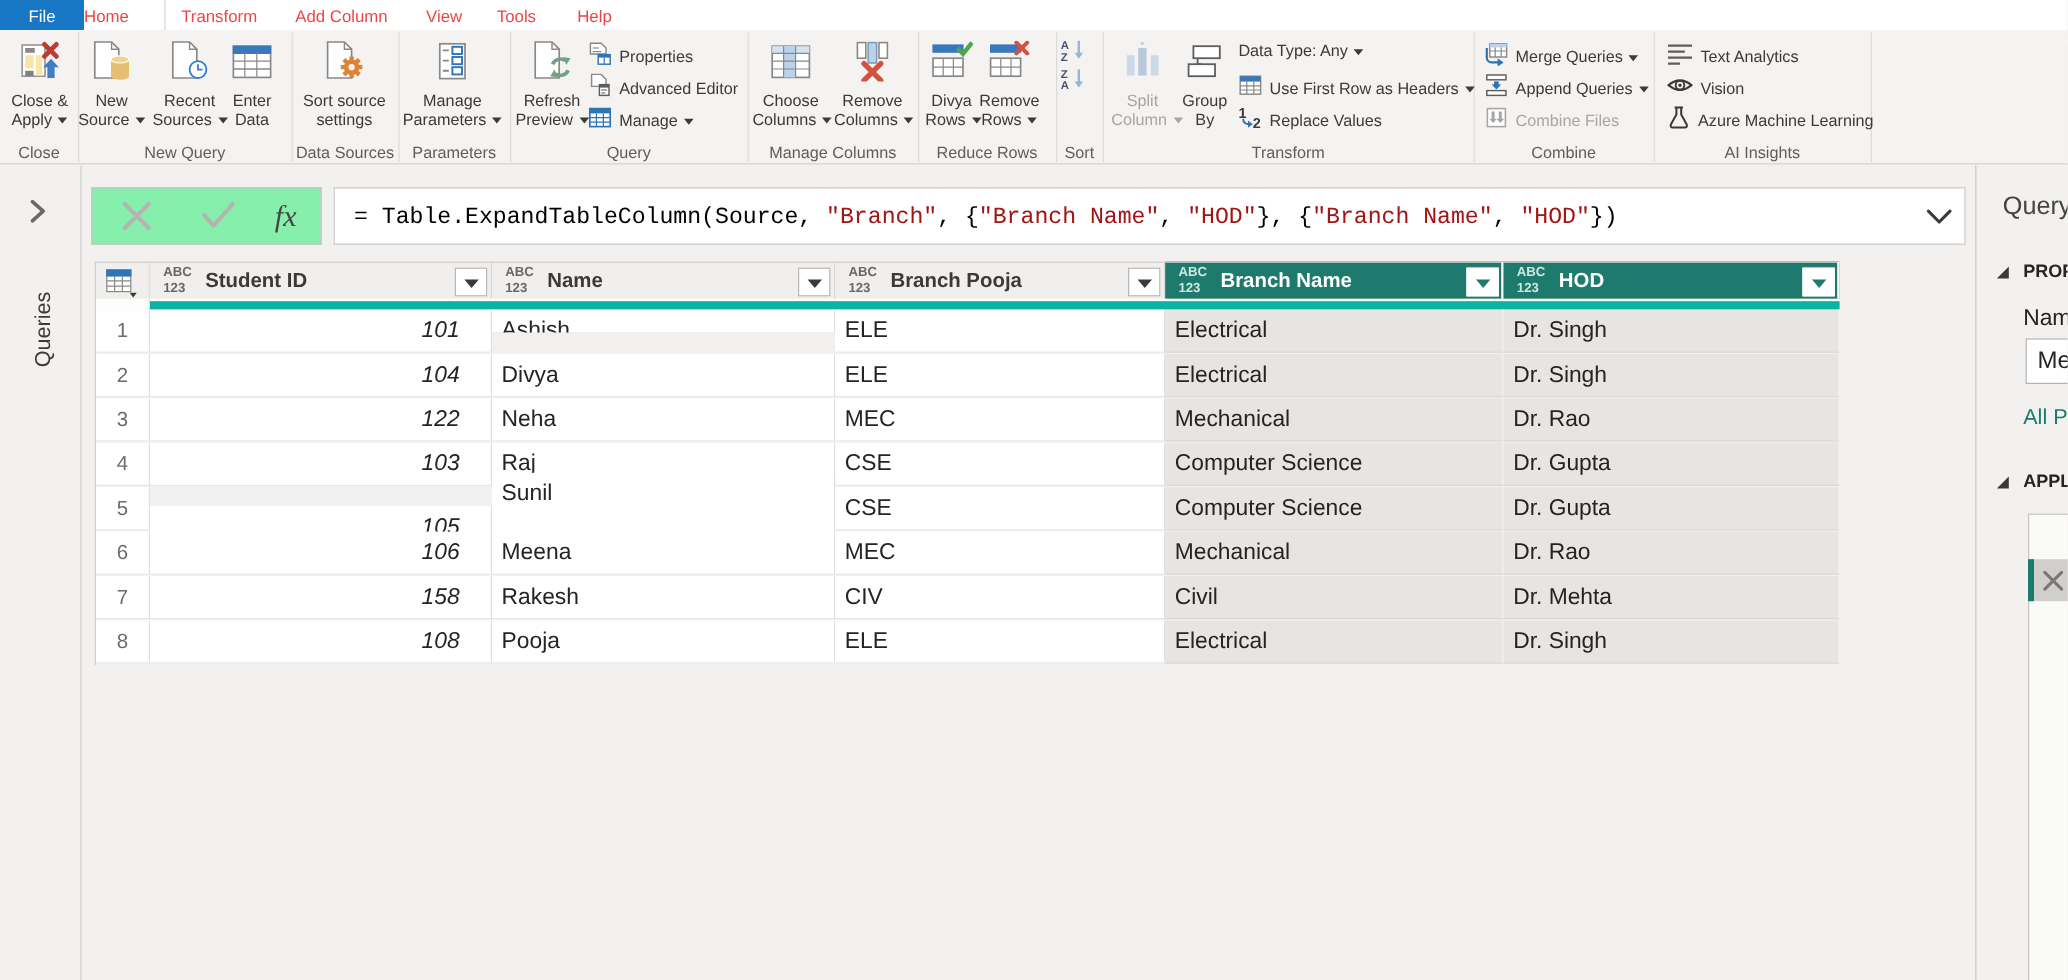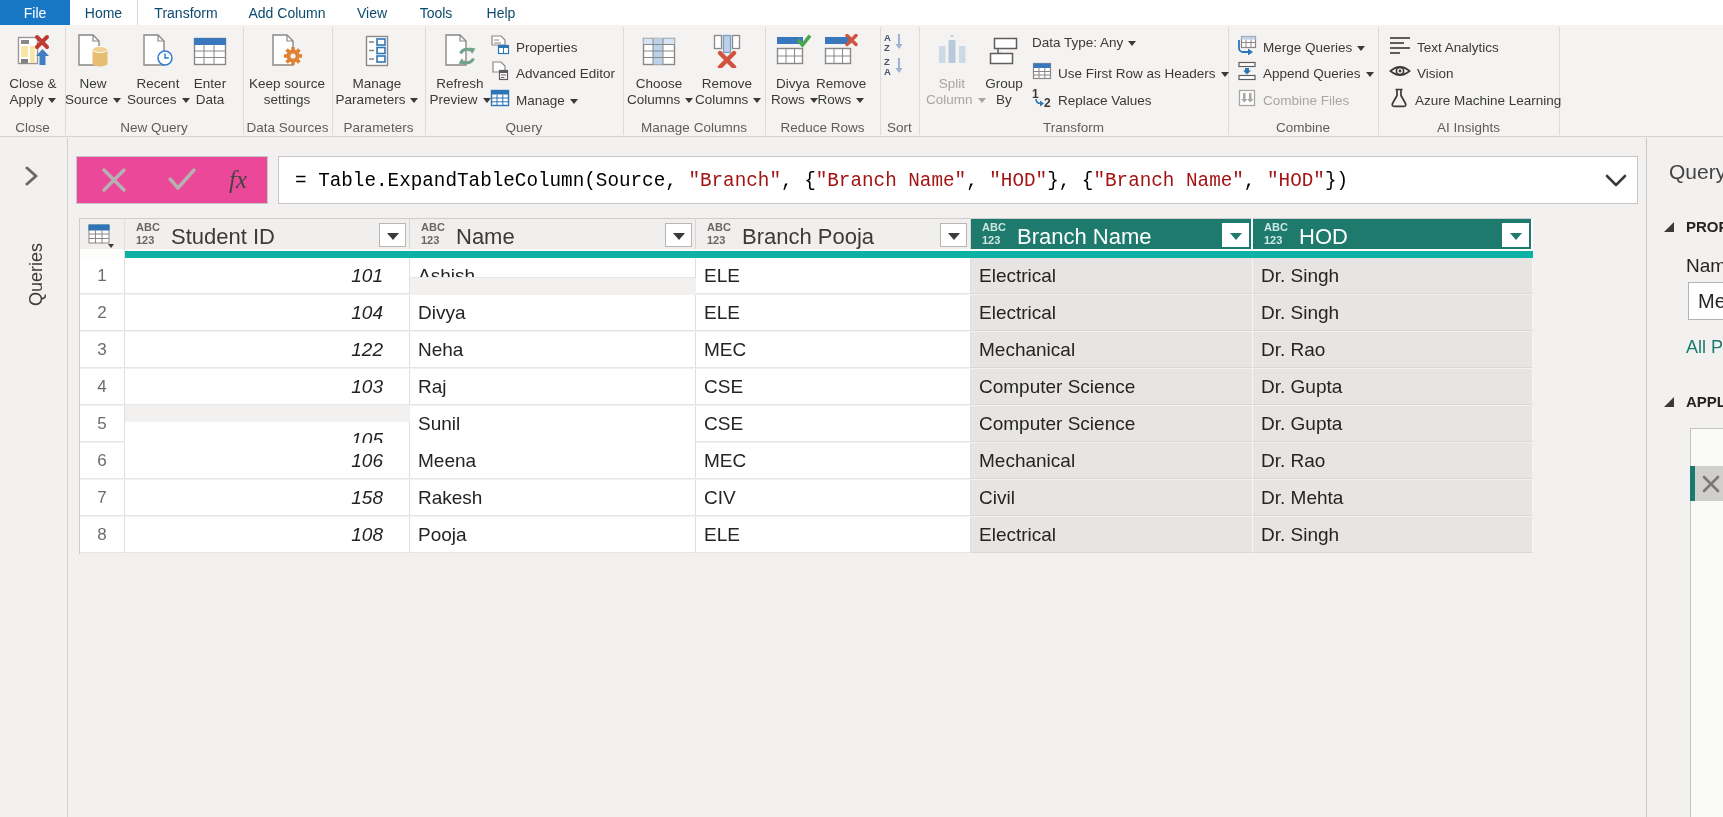--- a/index.html
+++ b/index.html
@@ -1,50 +1,50 @@
 <!DOCTYPE html>
 <html><head>
 <meta charset="utf-8">
 <style>
 *{margin:0;padding:0;box-sizing:border-box}
 html,body{width:1723px;height:817px;overflow:hidden;background:#f2f1ef;font-family:"Liberation Sans",sans-serif;position:relative}
 
 #tabbar{position:absolute;left:0;top:0;width:1723px;height:38px;background:#fff}
 #filetab{position:absolute;left:0;top:0;width:70px;height:25px;background:#1877c4;color:#fff;font-size:14px;text-align:center;line-height:26px}
-.tab{position:absolute;top:0;height:25px;line-height:26px;font-size:14px;color:#0c4a6e;text-align:center;white-space:nowrap}
+.tab{position:absolute;top:0;height:25px;line-height:26px;font-size:14px;color:#ef4444;white-space:nowrap}
 #hometab{left:70px;width:68px;background:#fff;border-right:1px solid #d8d6d4}
 
 #ribbon{position:absolute;left:0;top:25px;width:1723px;height:112px;background:#f4f3f1;border-bottom:1px solid #d5d3d1}
 .gsep{position:absolute;top:2px;height:108px;width:1px;background:#dddbd9}
 .glabel{position:absolute;top:94px;height:18px;line-height:18px;font-size:13.5px;color:#5f5d5b;text-align:center;white-space:nowrap}
 .bigbtn{position:absolute;top:9px;text-align:center;font-size:13.5px;color:#3b3a39}
 .bigbtn svg{display:block;margin:0 auto 8px auto}
 .bigbtn .tl{line-height:16px;height:16px;white-space:nowrap}
 .smrow{position:absolute;height:18px;font-size:13.5px;color:#3b3a39;white-space:nowrap}
 .smrow svg{vertical-align:-3px;margin-right:6px}
 .car{display:inline-block;width:0;height:0;border-left:4px solid transparent;border-right:4px solid transparent;border-top:5px solid #3b3a39;margin-left:5px;vertical-align:1px}
 .car.dis{border-top-color:#a8a6a4}
 .dis{color:#a8a6a4}
 
 #content{position:absolute;left:0;top:138px;width:1723px;height:679px;background:#f2f1ef}
 #qbar{position:absolute;left:0;top:0;width:68px;height:679px;background:#f2f1ef;border-right:1px solid #d2d0ce}
 #qchev{position:absolute;left:24px;top:28px;font-size:21px;font-weight:bold;color:#6b6968}
 #qtext{position:absolute;left:-24px;top:126px;width:120px;text-align:center;font-size:18px;color:#3b3a39;transform:rotate(-90deg)}
 
-#fxbtns{position:absolute;left:76px;top:18px;width:192px;height:48px;background:#ec4899;border:1px solid #c8c6c4}
+#fxbtns{position:absolute;left:76px;top:18px;width:192px;height:48px;background:#86efac;border:1px solid #c8c6c4}
 #fxbox{position:absolute;left:278px;top:18px;width:1360px;height:48px;background:#fff;border:1px solid #c8c6c4}
 #fxtext{position:absolute;left:16px;top:13px;font-family:"Liberation Mono",monospace;font-size:19.3px;color:#000;white-space:nowrap}
 #fxtext .s{color:#a31515}
 
 #rpanel{position:absolute;left:1646px;top:0;width:77px;height:679px;background:#f2f1ef;border-left:1px solid #c9c7c5}
 
 #tbl{position:absolute;left:80px;top:80px}
 .hcell{position:absolute;top:0;height:31px;background:#f0efed;border-right:1px solid #d8d6d4;border-top:1px solid #d0cecd}
 .hcell.sel{background:#1d7a6d;border-right:2px solid #fff}
-.htitle{position:absolute;left:46px;top:5px;font-size:22px;font-weight:normal;color:#3b3a39;white-space:nowrap}
+.htitle{position:absolute;left:46px;top:5px;font-size:17px;font-weight:bold;color:#3b3a39;white-space:nowrap}
 .sel .htitle{color:#fff}
 .abc{position:absolute;left:11px;top:2px;font-size:11px;font-weight:bold;color:#6a6866;line-height:13px}
 .sel .abc{color:#cfe7e2}
 .fbox{position:absolute;top:4px;width:27px;height:24px;background:#fff;border:1px solid #b8b6b4}
 .fbox:after{content:"";position:absolute;left:7px;top:9px;width:0;height:0;border-left:6px solid transparent;border-right:6px solid transparent;border-top:7px solid #3b3a39}
 .sel .fbox{border-color:#fff}
 .sel .fbox:after{border-top-color:#1d7a6d}
 .rnum{position:absolute;left:0;width:45px;text-align:center;font-size:17px;color:#6e6c6a;background:#fff;border-right:1px solid #e1dfdd;border-bottom:1px solid #e8e6e4}
 .cell{position:absolute;font-size:19px;color:#252423;white-space:nowrap;overflow:hidden;border-right:1px solid #e1dfdd;border-bottom:1px solid #e8e6e4;background:#fff;padding-left:8px}
 .cell.num{text-align:right;padding-right:26px;padding-left:0;font-style:italic}
@@ -130,21 +130,21 @@
           <circle cx="23" cy="22" r="6.5"></circle>
 <g stroke="#e08234" stroke-width="3.6">
 <line x1="23" y1="13" x2="23" y2="31"></line>
             <line x1="14" y1="22" x2="32" y2="22"></line>
 <line x1="16.6" y1="15.6" x2="29.4" y2="28.4"></line>
             <line x1="29.4" y1="15.6" x2="16.6" y2="28.4"></line>
 </g>
           <circle cx="23" cy="22" r="2.6" fill="#f4f3f1"></circle>
         </g>
 </svg>
-      <div class="tl">Keep source</div>
+      <div class="tl">Sort source</div>
       <div class="tl">settings</div>
     </div>
 <div class="bigbtn" style="left:335px;width:84px">
       <svg width="34" height="34" viewBox="0 0 34 34">
 <rect x="6.5" y="2.5" width="21" height="29" fill="#fff" stroke="#8a8886" stroke-width="1.4"></rect>
 <g stroke="#8a8886" stroke-width="1.6">
           <line x1="9" y1="8" x2="14" y2="8"></line>
           <line x1="9" y1="16.5" x2="14" y2="16.5"></line>
           <line x1="9" y1="25" x2="14" y2="25"></line>
         </g>
@@ -444,21 +444,21 @@
 <div class="cell gr" style="left:891px;top:114px;width:282px;height:36px;line-height:36px">Mechanical</div>
 <div class="cell gr" style="left:1173px;top:114px;width:280px;height:36px;line-height:36px">Dr. Rao</div>
 <div class="rnum" style="top:151px;height:36px;line-height:36px">4</div>
 <div class="cell num" style="left:45px;top:151px;width:285px;height:36px;line-height:36px">103</div>
 <div class="cell" style="left:330px;top:151px;width:286px;height:36px;line-height:36px">Raj</div>
 <div class="cell" style="left:616px;top:151px;width:275px;height:36px;line-height:36px">CSE</div>
 <div class="cell gr" style="left:891px;top:151px;width:282px;height:36px;line-height:36px">Computer Science</div>
 <div class="cell gr" style="left:1173px;top:151px;width:280px;height:36px;line-height:36px">Dr. Gupta</div>
 <div class="rnum" style="top:188px;height:36px;line-height:36px">5</div>
 <div class="cell num" style="left:45px;top:204px;width:285px;height:24px;line-height:36px">105</div>
-<div class="cell" style="left:330px;top:188px;width:286px;height:52px;line-height:36px">Sunil</div>
+<div class="cell" style="left:330px;top:176px;width:286px;height:52px;line-height:36px">Sunil</div>
 <div class="cell" style="left:616px;top:188px;width:275px;height:36px;line-height:36px">CSE</div>
 <div class="cell gr" style="left:891px;top:188px;width:282px;height:36px;line-height:36px">Computer Science</div>
 <div class="cell gr" style="left:1173px;top:188px;width:280px;height:36px;line-height:36px">Dr. Gupta</div>
 <div class="rnum" style="top:225px;height:36px;line-height:36px">6</div>
 <div class="cell num" style="left:45px;top:225px;width:285px;height:36px;line-height:36px">106</div>
 <div class="cell" style="left:330px;top:225px;width:286px;height:36px;line-height:36px">Meena</div>
 <div class="cell" style="left:616px;top:225px;width:275px;height:36px;line-height:36px">MEC</div>
 <div class="cell gr" style="left:891px;top:225px;width:282px;height:36px;line-height:36px">Mechanical</div>
 <div class="cell gr" style="left:1173px;top:225px;width:280px;height:36px;line-height:36px">Dr. Rao</div>
 <div class="rnum" style="top:262px;height:36px;line-height:36px">7</div>

